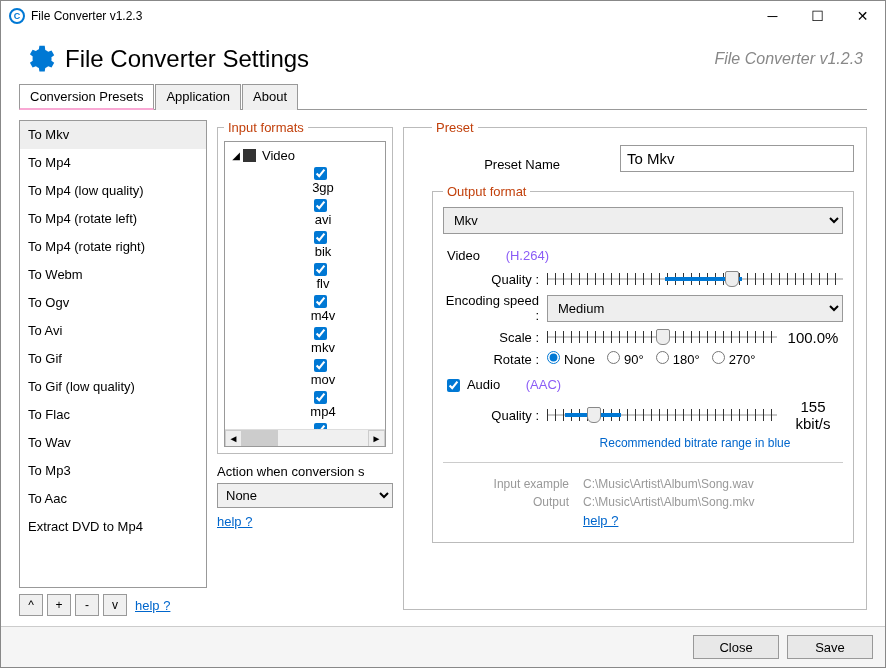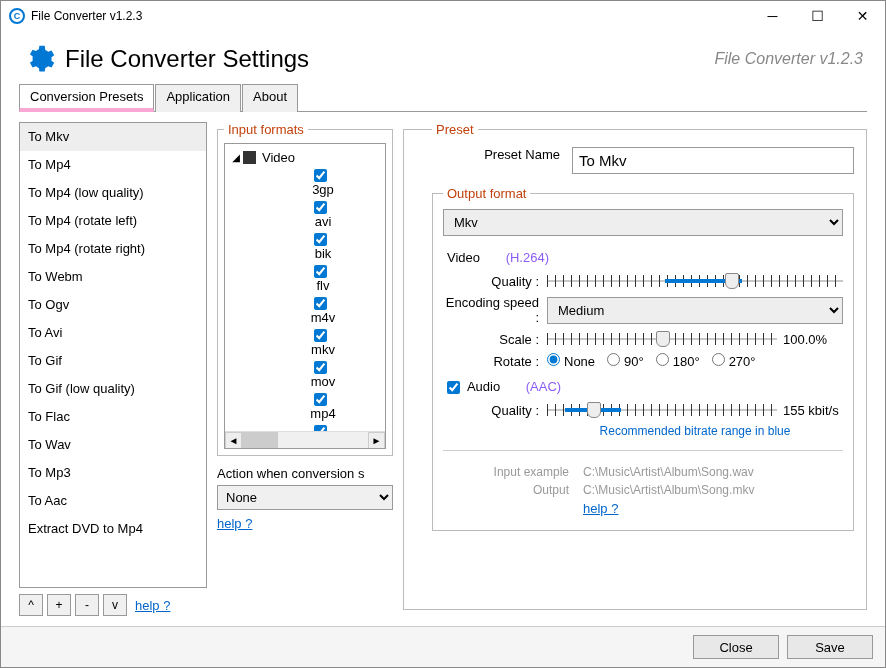--- a/index.html
+++ b/index.html
@@ -8,21 +8,21 @@
 .titlebar { display: flex; align-items: center; height: 30px; padding: 0 0 0 8px; }
 .titlebar .app-icon { width: 16px; height: 16px; border: 2px solid #0078d4; border-radius: 50%; display: flex; align-items: center; justify-content: center; font-size: 9px; color: #0078d4; font-weight: bold; }
 .titlebar .title { margin-left: 6px; font-size: 12px; flex: 1; }
 .titlebar .win-btn { width: 45px; height: 28px; display: flex; align-items: center; justify-content: center; font-size: 14px; }
 .header { display: flex; align-items: center; padding: 12px 22px 8px 22px; }
 .header .gear { width: 32px; height: 32px; color: #0078d4; }
 .header .heading { font-size: 24px; font-weight: 300; margin-left: 10px; flex: 1; }
 .header .sub { font-style: italic; color: #888; font-size: 16px; }
 .tabs { display: flex; margin: 0 18px; border-bottom: 1px solid #999; }
 .tab { padding: 4px 10px; font-size: 13px; border: 1px solid #999; border-bottom: none; background: #f0f0f0; margin-right: 1px; position: relative; top: 1px; }
-.tab.active { background: #fff; border-bottom: 4px solid #f9a8d4; }
+.tab.active { background: #fff; border-bottom: 2px solid #f9a8d4; }
 .content { display: flex; padding: 10px 18px; gap: 10px; flex: 1; min-height: 0; }
 .left-panel { width: 188px; display: flex; flex-direction: column; }
 .preset-list { flex: 1; border: 1px solid #999; overflow-y: scroll; background: #fff; }
 .preset-item { padding: 6px 8px; font-size: 13px; border-bottom: 1px solid transparent; }
 .preset-item.selected { background: #eee; }
 .list-controls { display: flex; align-items: center; gap: 4px; margin-top: 6px; }
 .list-controls button { width: 24px; height: 22px; border: 1px solid #999; background: #f0f0f0; font-size: 12px; }
 .list-controls a { color: #0066cc; text-decoration: underline; font-size: 13px; margin-left: 4px; }
 .middle-panel { width: 176px; display: flex; flex-direction: column; }
 fieldset { border: 1px solid #bbb; padding: 6px; margin-bottom: 6px; }
@@ -33,39 +33,39 @@
 .tree-row .exp { width: 14px; text-align: center; font-size: 10px; }
 .tree-row.child { padding-left: 36px; flex-direction: column; }
 .tree-row input[type=checkbox] { margin-right: 6px; accent-color: #0078d4; }
 .hscroll { position: absolute; bottom: 0; left: 0; right: 0; height: 17px; background: #f0f0f0; border-top: 1px solid #ddd; display: flex; }
 .hscroll .arr { width: 17px; height: 17px; background: #eee; border: 1px solid #ccc; font-size: 10px; display: flex; align-items: center; justify-content: center; }
 .hscroll .thumb { width: 36px; background: #ccc; margin-left: 0; }
 .action-label { font-size: 13px; margin: 4px 0 4px 0; white-space: nowrap; overflow: hidden; }
 select.combo { width: 100%; padding: 3px 4px; border: 1px solid #999; background: #f0f0f0; font-size: 13px; }
 .right-panel { flex: 1; display: flex; flex-direction: column; }
 .preset-group { border: 1px solid #bbb; padding: 10px 12px 14px 28px; flex: 1; }
-.name-row { display: flex; align-items: flex-start; margin-bottom: 12px; }
+.name-row { display: flex; align-items: flex-end; margin-bottom: 12px; gap: 48px; }
 .name-row label { width: 140px; text-align: right; padding-right: 12px; font-size: 13px; }
 .name-row input { flex: 1; padding: 4px 6px; border: 1px solid #999; font-size: 15px; }
 .output-group { border: 1px solid #bbb; padding: 8px 10px 10px 10px; }
 .output-group legend { font-size: 13px; }
 .outsel { width: 100%; padding: 4px 6px; border: 1px solid #999; background: #eee; font-size: 13px; margin-bottom: 10px; }
 .section-label { font-size: 13px; margin: 4px 0 6px 4px; }
 .section-label .codec { color: #8b5cf6; margin-left: 22px; }
 .section-label input[type=checkbox] { accent-color: #0078d4; margin-right: 4px; vertical-align: middle; }
 .prop-row { display: flex; align-items: center; margin: 4px 0; }
 .prop-row .plabel { width: 104px; text-align: right; padding-right: 8px; font-size: 13px; }
 .prop-row .pctrl { flex: 1; display: flex; align-items: center; }
 .slider-wrap { flex: 1; position: relative; height: 20px; }
 .slider-track { position: absolute; top: 9px; left: 0; right: 0; height: 2px; background: #c8c8c8; }
 .slider-ticks { position: absolute; top: 4px; left: 0; right: 0; height: 12px; background-image: repeating-linear-gradient(to right, #333 0, #333 1px, transparent 1px, transparent 8px); }
 .slider-highlight { position: absolute; top: 8px; height: 4px; background: #0078d4; }
 .slider-thumb { position: absolute; top: 0; width: 16px; height: 20px; transform: translateX(-50%); }
 .slider-thumb::before { content: ''; position: absolute; top: 2px; left: 2px; width: 12px; height: 14px; background: #eee; border: 1px solid #888; border-radius: 2px 2px 6px 6px; }
-.readout { width: 66px; text-align: left; font-size: 13px; padding-left: 6px; }
+.readout { width: 66px; text-align: center; font-size: 15px; padding-left: 6px; }
 .radio-group label { margin-right: 12px; font-size: 13px; }
 .radio-group input { margin-right: 4px; accent-color: #0078d4; }
 .reco { color: #0066cc; font-size: 12px; text-align: center; margin-top: 2px; margin-left: 104px; }
 .filename-box { border-top: 1px solid #ccc; margin-top: 12px; padding-top: 10px; }
 .fn-row { display: flex; align-items: center; margin: 4px 0; }
 .fn-row .fnlabel { width: 140px; text-align: right; padding-right: 14px; font-size: 13px; color: #444; }
 .fn-row.muted .fnlabel, .fn-row.muted .fnval { color: #999; font-size: 12px; }
 .fn-row input { flex: 1; padding: 3px 6px; border: 1px solid #999; font-size: 13px; }
 .fn-row .fnval { flex: 1; font-size: 12px; }
 .helplink { color: #0066cc; text-decoration: underline; font-size: 13px; }

